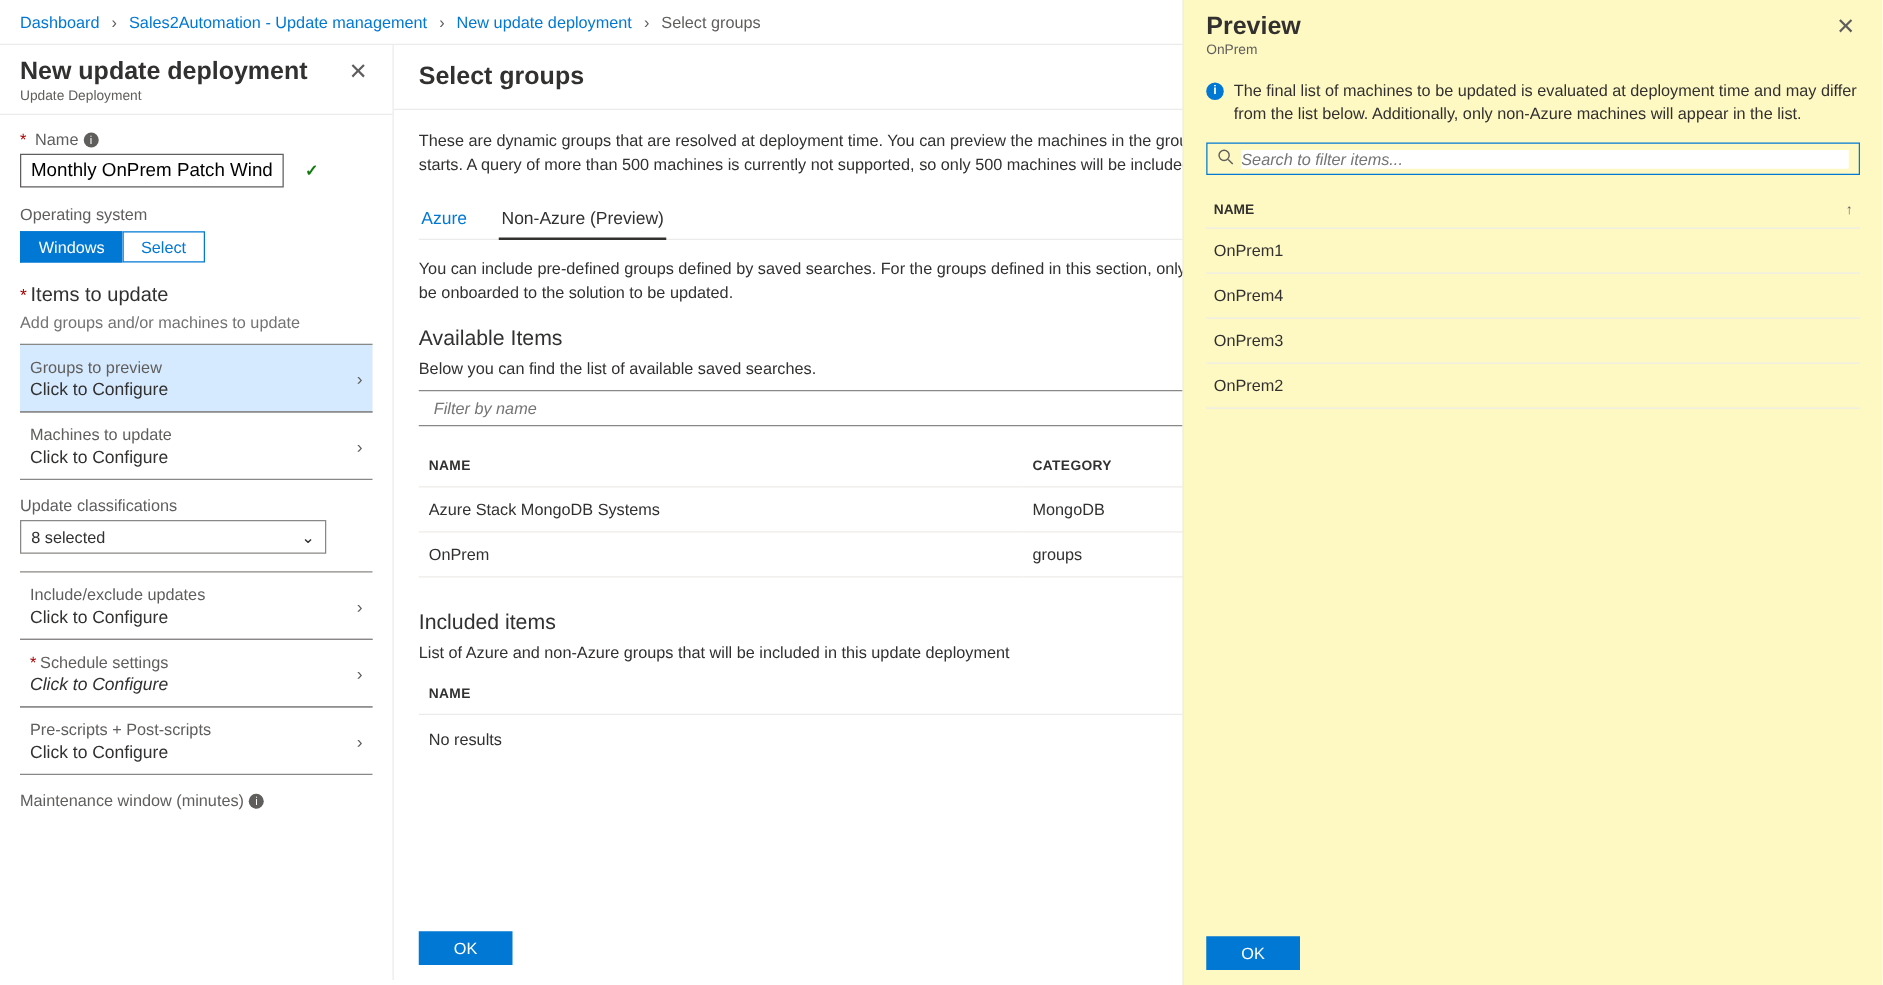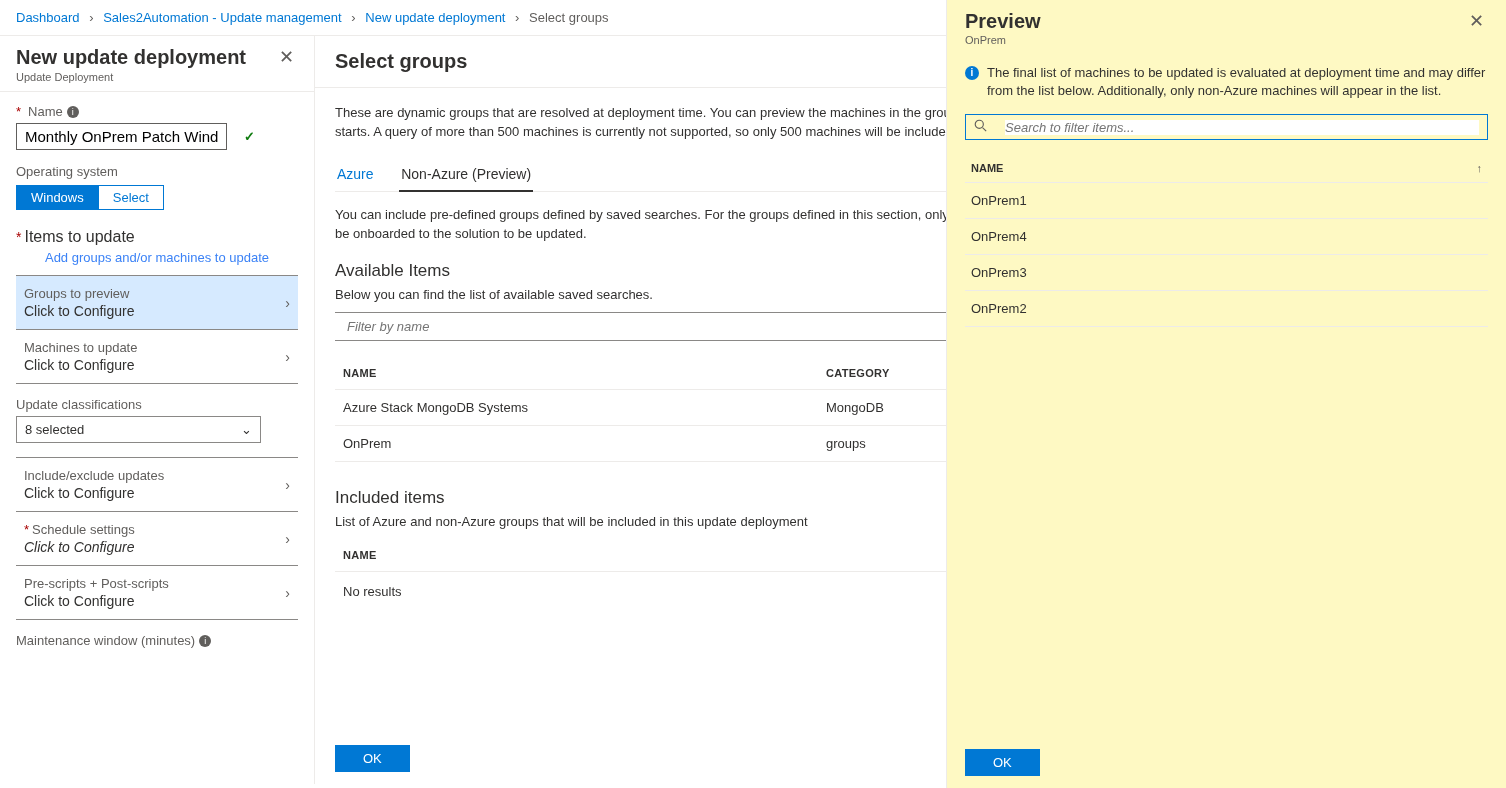--- a/index.html
+++ b/index.html
@@ -27,21 +27,21 @@
 .name-input-wrap { position: relative; width: 245px; }
 .check { position: absolute; right: 6px; top: 6px; color: #107c10; font-weight: bold; }
 
 .os-toggle { display: flex; margin-top: 6px; margin-bottom: 18px; }
 .os-toggle button { border: 1px solid #0078d4; background: #fff; color: #0078d4; padding: 4px 14px; font-size: 13px; cursor: pointer; }
 .os-toggle button.active { background: #0078d4; color: #fff; }
 .os-toggle button:first-child { border-right: none; }
 
 .section-heading { font-size: 16px; font-weight: 400; margin-bottom: 4px; }
 .section-heading .req { font-size: 14px; }
-.section-sub { font-size: 13px; color: #3b82f6; margin-bottom: 10px; text-align: center; }
+.section-sub { font-size: 13px; color: #737373; margin-bottom: 10px; }
 
 .config-row { border-top: 1px solid #8a8886; border-bottom: 1px solid #8a8886; padding: 10px 8px; display: flex; justify-content: space-between; align-items: center; cursor: pointer; margin-bottom: -1px; }
 .config-row.selected { background: #d6eaff; }
 .config-row .cfgtitle { font-size: 13px; color: #605e5c; }
 .config-row .cfgvalue { font-size: 14px; color: #323130; margin-top: 2px; }
 .config-row .cfgvalue.italic { font-style: italic; }
 .chev { color: #605e5c; font-size: 14px; }
 
 .drop-select { width: 245px; border: 1px solid #8a8886; padding: 5px 8px; font-size: 13px; display: flex; justify-content: space-between; align-items: center; cursor: pointer; margin-top: 4px; }
 
@@ -78,21 +78,21 @@
 
 .right-panel { width: 560px; display: flex; flex-direction: column; position: absolute; right: 0; top: 0; bottom: 0; background: #fef9c3; border-left: 1px solid #edebe9; }
 .right-inner { display: flex; flex-direction: column; height: 100%; }
 .right-header { padding: 10px 18px 8px; display: flex; justify-content: space-between; align-items: flex-start; }
 .right-header h2 { font-size: 20px; font-weight: 600; }
 .right-header .sub { font-size: 11px; color: #605e5c; margin-top: 1px; }
 .right-body { padding: 10px 18px; flex: 1; overflow-y: auto; }
 .info-bar { display: flex; gap: 8px; font-size: 13px; line-height: 1.4; margin-bottom: 14px; }
 .info-i { flex-shrink: 0; width: 14px; height: 14px; border-radius: 50%; background: #0078d4; color: #fff; font-size: 10px; font-weight: bold; display: flex; align-items: center; justify-content: center; margin-top: 2px; }
 
-.search-wrap { border: 1px solid #0078d4; display: flex; align-items: center; padding: 4px 8px; margin-bottom: 14px; gap: 12px; }
+.search-wrap { border: 1px solid #0078d4; display: flex; align-items: center; padding: 4px 8px; margin-bottom: 14px; }
 .search-wrap .mag { color: #605e5c; margin-right: 6px; }
 .search-wrap input { border: none; outline: none; flex: 1; font-size: 13px; font-style: italic; }
 
 .name-col-head { display: flex; justify-content: space-between; align-items: center; padding: 8px 6px; border-bottom: 1px solid #edebe9; font-size: 11px; font-weight: 600; }
 .sort-arrow { color: #605e5c; font-size: 11px; }
 .list-row { padding: 10px 6px; border-bottom: 1px solid #edebe9; font-size: 13px; }
 
 .right-footer { padding: 12px 18px; }
 </style>
 </head>

